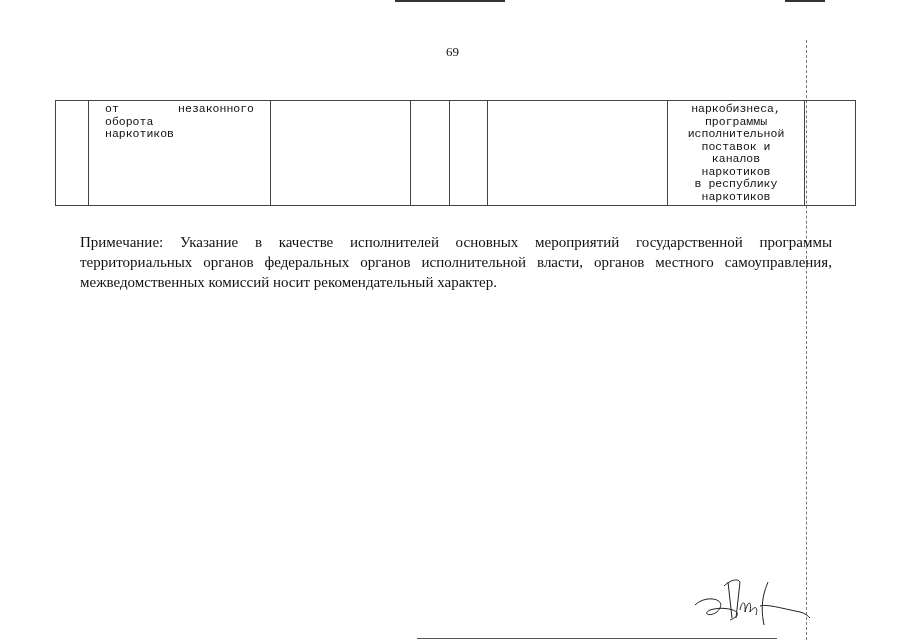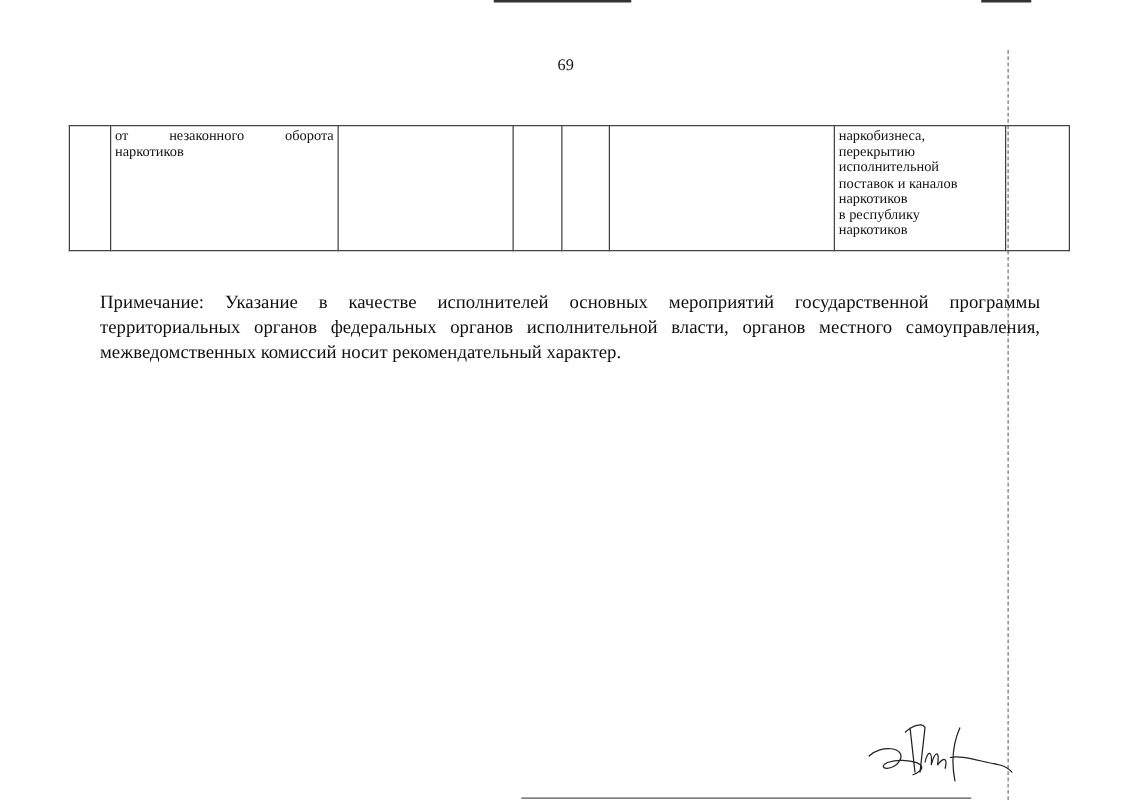--- a/index.html
+++ b/index.html
@@ -1,22 +1,22 @@
 <!DOCTYPE html>
 <html><head>
 <meta charset="utf-8">
 <style>
   html, body { margin:0; padding:0; background:#fff; }
   body { width:905px; height:640px; position:relative; overflow:hidden;
          font-family:"Liberation Serif","DejaVu Serif",serif; color:#111; }
   .page-number { position:absolute; left:0; width:905px; top:44px; text-align:center; font-size:13px; }
   table.doc-table { position:absolute; left:55px; top:100px; border-collapse:collapse; table-layout:fixed; }
-  table.doc-table td { border:1px solid #444; vertical-align:top; padding:2px 3px; font-size:11.5px; line-height:12.5px; height:95px; }
+  table.doc-table td { border:1px solid #444; vertical-align:top; padding:2px 16px; font-size:11.5px; line-height:12.5px; height:95px;font-family:Liberation Mono, monospace; }
   .c-text { text-align:justify; text-align-last:justify; }
-  .c-center { text-align:left; }
+  .c-center { text-align:center; }
   .note { position:absolute; left:80px; top:232px; width:752px; font-size:15px; line-height:20px; text-align:justify; }
   .scan-dash { position:absolute; left:806px; top:40px; width:0; height:600px; border-left:1px dashed #777; }
   .top-noise { position:absolute; top:0; height:2px; background:#333; }
   .bottom-rule { position:absolute; left:417px; top:638px; width:360px; height:1px; background:#555; }
   .signature { position:absolute; left:690px; top:570px; width:120px; height:60px; }
 </style>
 </head>
 <body>
 
 <div class="top-noise" style="left:395px;width:110px;"></div>
@@ -42,21 +42,21 @@
     <td>
       <span class="c-text" style="display:block">от незаконного оборота</span>
       <span>наркотиков</span>
     </td>
     <td></td>
     <td></td>
     <td></td>
     <td></td>
     <td class="c-center">
       <div>наркобизнеса,</div>
-      <div>перекрытию</div>
+      <div>программы</div>
       <div>исполнительной</div>
       <div>поставок и каналов</div>
       <div>наркотиков</div>
       <div>в республику</div>
       <div>наркотиков</div>
     </td>
     <td></td>
   </tr>
 </tbody>
   </table>

